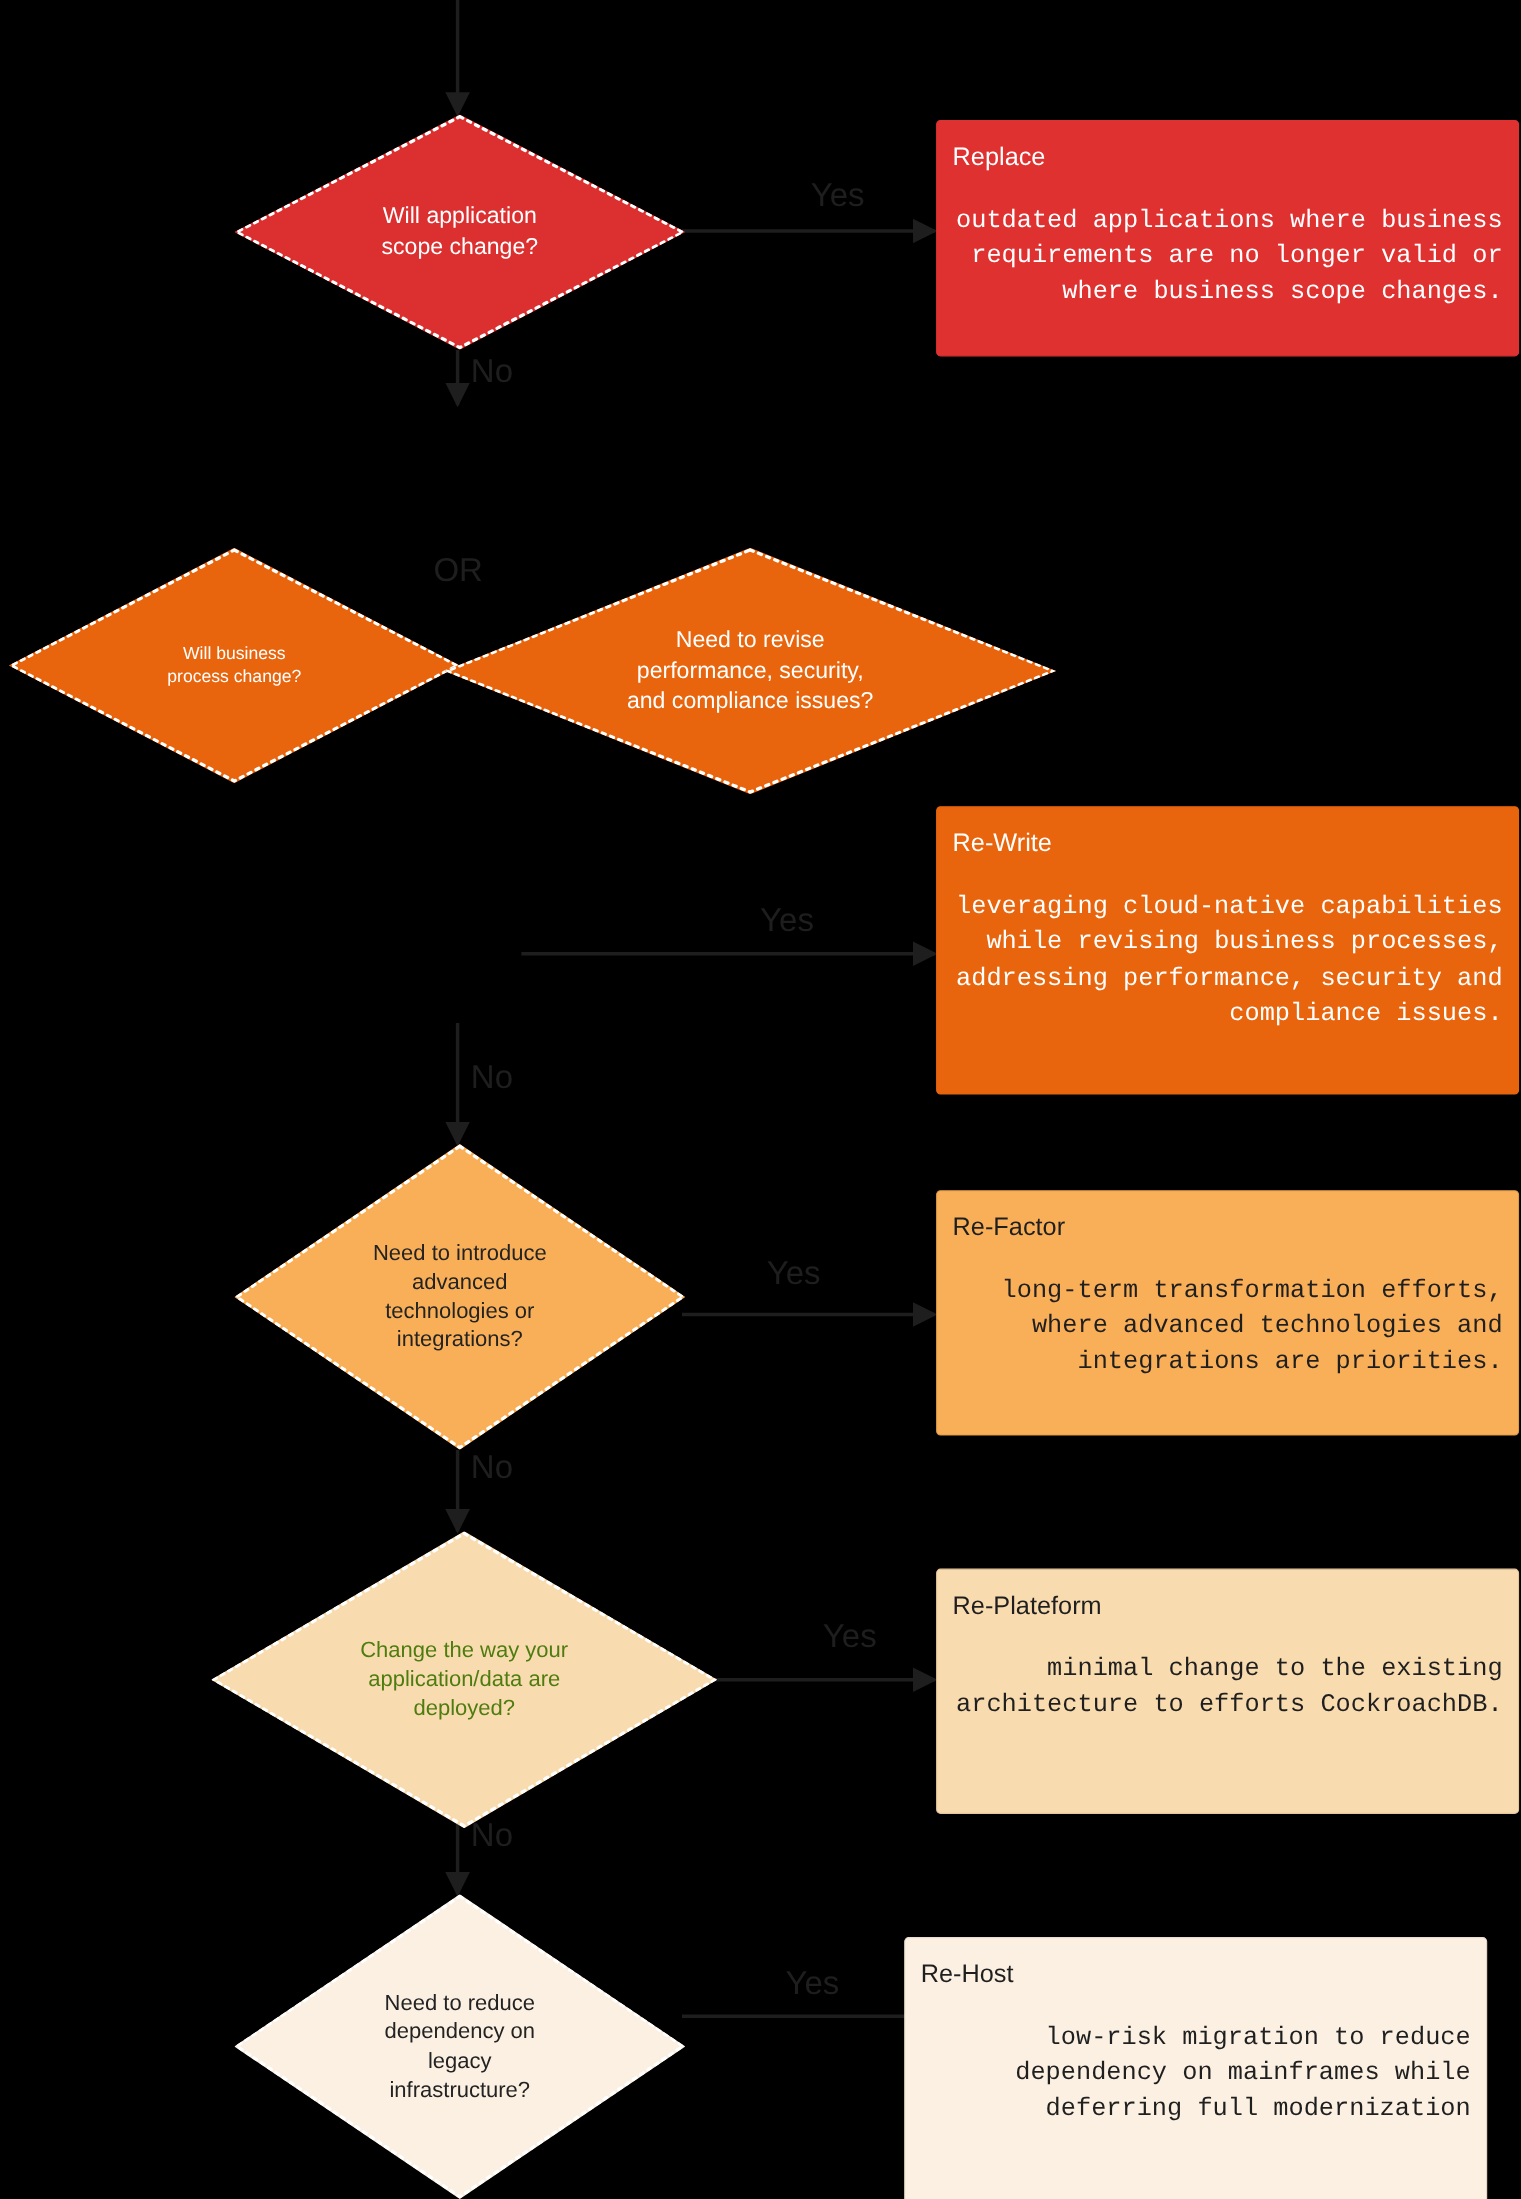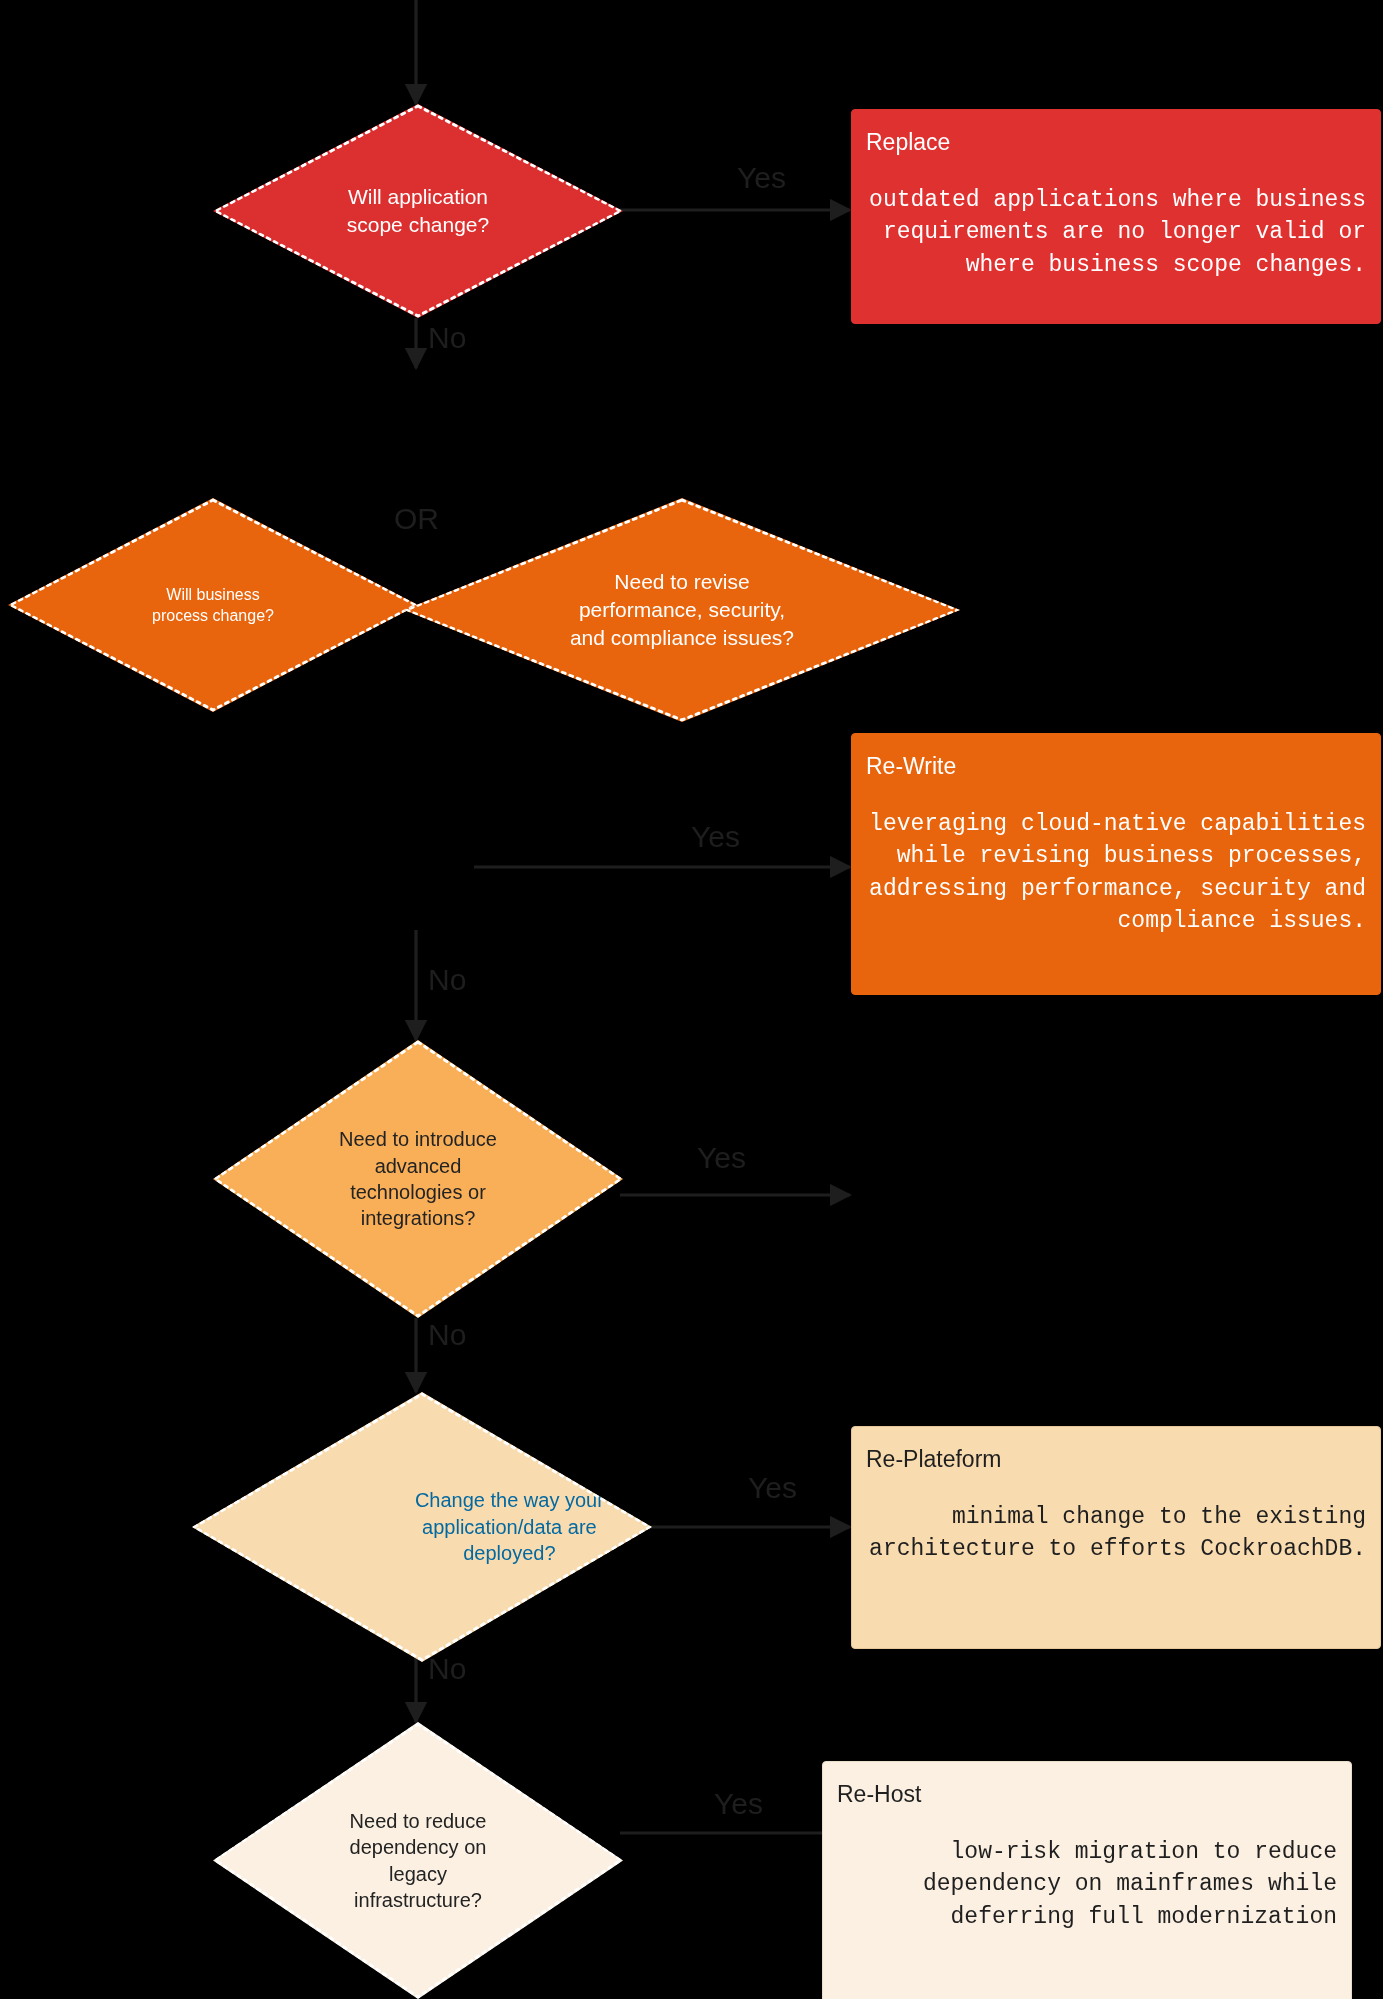--- a/index.html
+++ b/index.html
@@ -31,21 +31,21 @@
   }
   .diamond .dlabel {
     display: block;
     width: 62%;
     white-space: pre-line;
   }
 
   .d-red    { background: #DC3030; color: #FFFFFF; }
   .d-orange { background: #E8650D; color: #FFFFFF; }
   .d-lorange{ background: #F9AF58; color: #232323; }
-  .d-peach  { background: #F9DBB0; color: #0369a1; justify-content: flex-end; }
+  .d-peach  { background: #F9DBB0; color: #4d7c0f; }
   .d-cream  { background: #FBF0E2; color: #232323; }
 
   
   .diamond .dotted {
     position: absolute;
     inset: 0;
     pointer-events: none;
   }
   .diamond .dotted svg { width: 100%; height: 100%; display: block; }
 
@@ -198,20 +198,24 @@
   <div class="resbox r-red" style="left:851px; top:109px; width:530px; height:215px;">
     <span class="title">Replace</span>
     <span class="body">outdated applications where business requirements are no longer valid or where business scope changes.</span>
   </div>
 
   <div class="resbox r-orange" style="left:851px; top:733px; width:530px; height:262px;">
     <span class="title">Re-Write</span>
     <span class="body">leveraging cloud-native capabilities while revising business processes, addressing performance, security and compliance issues.</span>
   </div>
 
+  <div class="resbox r-lorange" style="left:851px; top:1082px; width:530px; height:223px;">
+    <span class="title">Re-Factor</span>
+    <span class="body">long-term transformation efforts, where advanced technologies and integrations are priorities.</span>
+  </div>
 
   <div class="resbox r-peach" style="left:851px; top:1426px; width:530px; height:223px;">
     <span class="title">Re-Plateform</span>
     <span class="body">minimal change to the existing architecture to efforts CockroachDB.</span>
   </div>
 
   <div class="resbox r-cream" style="left:822px; top:1761px; width:530px; height:269px;">
     <span class="title">Re-Host</span>
     <span class="body">low-risk migration to reduce dependency on mainframes while deferring full modernization</span>
   </div>

